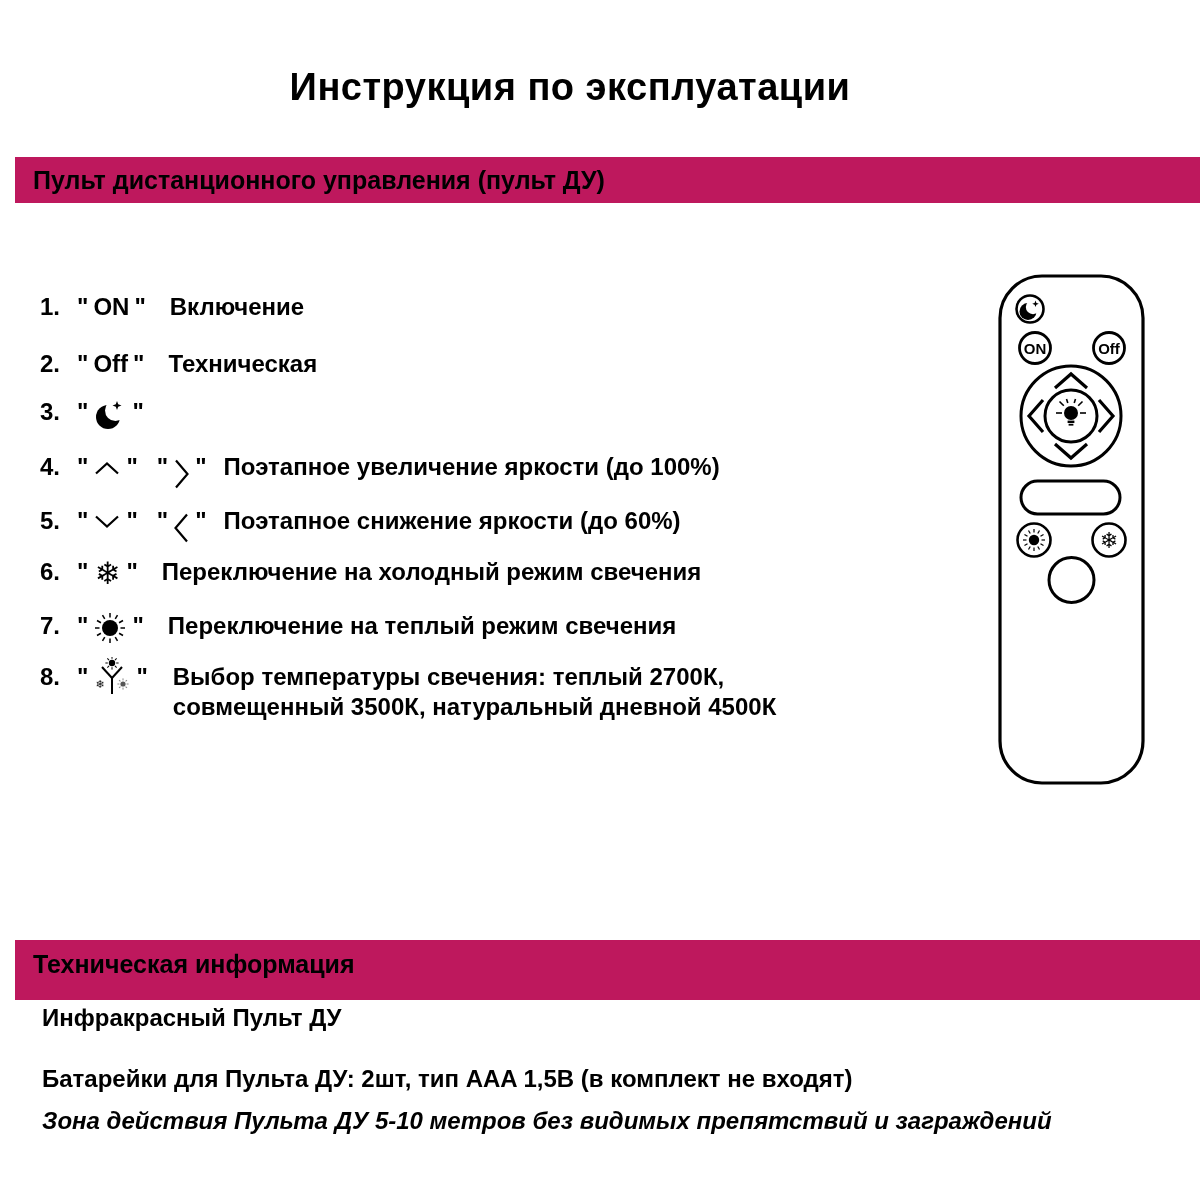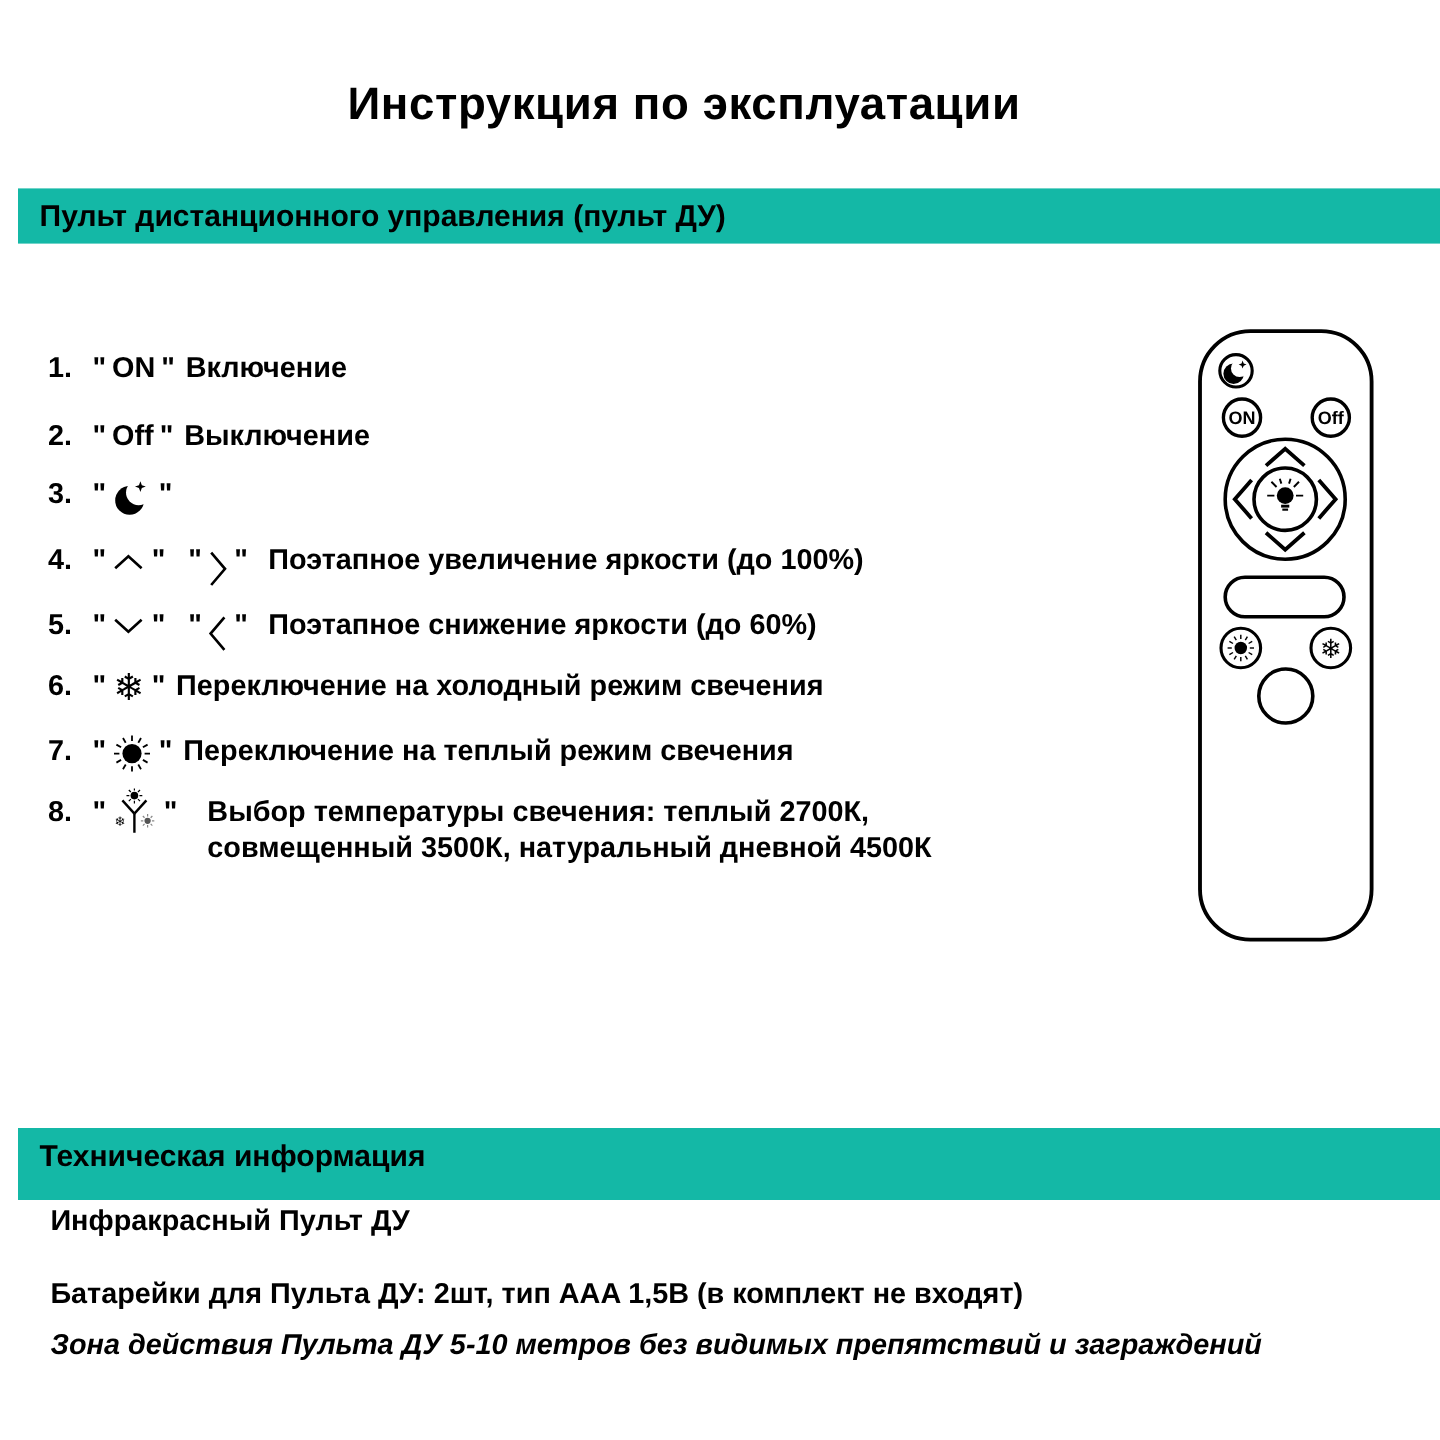--- a/index.html
+++ b/index.html
@@ -8,37 +8,37 @@
     background:#ffffff;color:#000;
     font-family:"Liberation Sans",sans-serif;font-weight:bold;
     overflow:hidden;
   }
   .page-title{
     position:absolute;top:68px;left:0;width:1140px;
     text-align:center;font-size:38px;line-height:38px;letter-spacing:0.5px;
   }
   .section-bar{
     position:absolute;left:15px;right:0;height:46px;
-    background:#14b8a6;
+    background:#be185d;
   }
   .section-bar .bar-label{
     display:block;padding-left:18px;font-size:25px;line-height:46px;
   }
   #bar-remote{top:157px;}
   #bar-tech{top:940px;height:60px;}
   #bar-tech .bar-label{line-height:48px;}
 
   .list-item{
     position:absolute;left:40px;display:flex;align-items:center;
     height:36px;font-size:24px;white-space:nowrap;
   }
   .num{display:inline-block;width:32px;}
   .q{margin:0 5px;}
   .q2{margin-left:14px;}
-  .desc{margin-left:4px;}
+  .desc{margin-left:19px;}
   .desc-gap{margin-left:12px;}
   .icon-moon{margin:0 2px;position:relative;top:2px;}
   .snowflake-char{
     font-family:"DejaVu Sans",sans-serif;font-size:31px;line-height:31px;
     position:relative;top:1px;margin:0 1px;
   }
   .icon-chev{position:relative;top:1px;}
   .icon-chev-big{position:relative;top:7px;}
   .icon-sun{position:relative;top:2px;}
   #item-8{align-items:flex-start;height:auto;}
@@ -77,21 +77,21 @@
   <span>ON</span>
   <span class="q">"</span>
   <span class="desc">Включение</span>
 </div>
 
 <div class="list-item" id="item-2" style="top:346px">
   <span class="num">2.</span>
   <span class="q">"</span>
   <span>Off</span>
   <span class="q">"</span>
-  <span class="desc">Выключение</span>
+  <span class="desc">Техническая</span>
 </div>
 
 <div class="list-item" id="item-3" style="top:394px">
   <span class="num">3.</span>
   <span class="q">"</span>
   <svg class="icon-moon" width="30" height="33" viewBox="0 0 30 33">
     <circle cx="13" cy="19" r="12" fill="#000"></circle>
     <circle cx="20.5" cy="12.5" r="10.5" fill="#fff"></circle>
     <path d="M22 3 L23.2 6.3 L26.5 7.5 L23.2 8.7 L22 12 L20.8 8.7 L17.5 7.5 L20.8 6.3 Z" fill="#000"></path>
   </svg>

